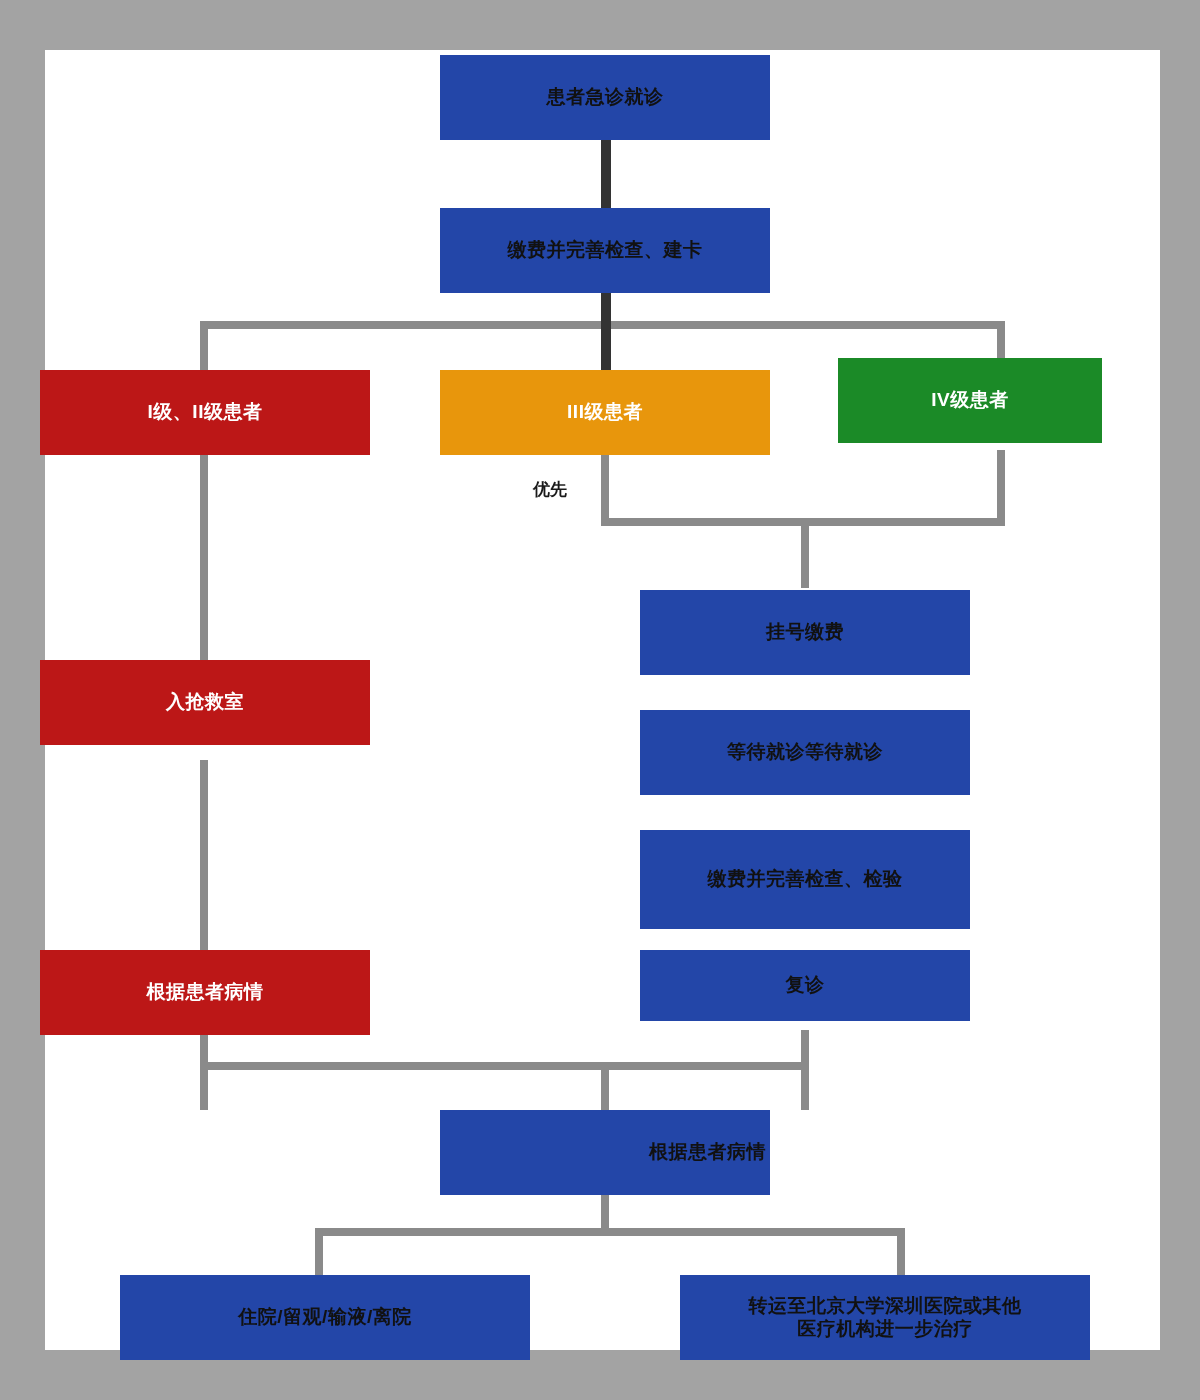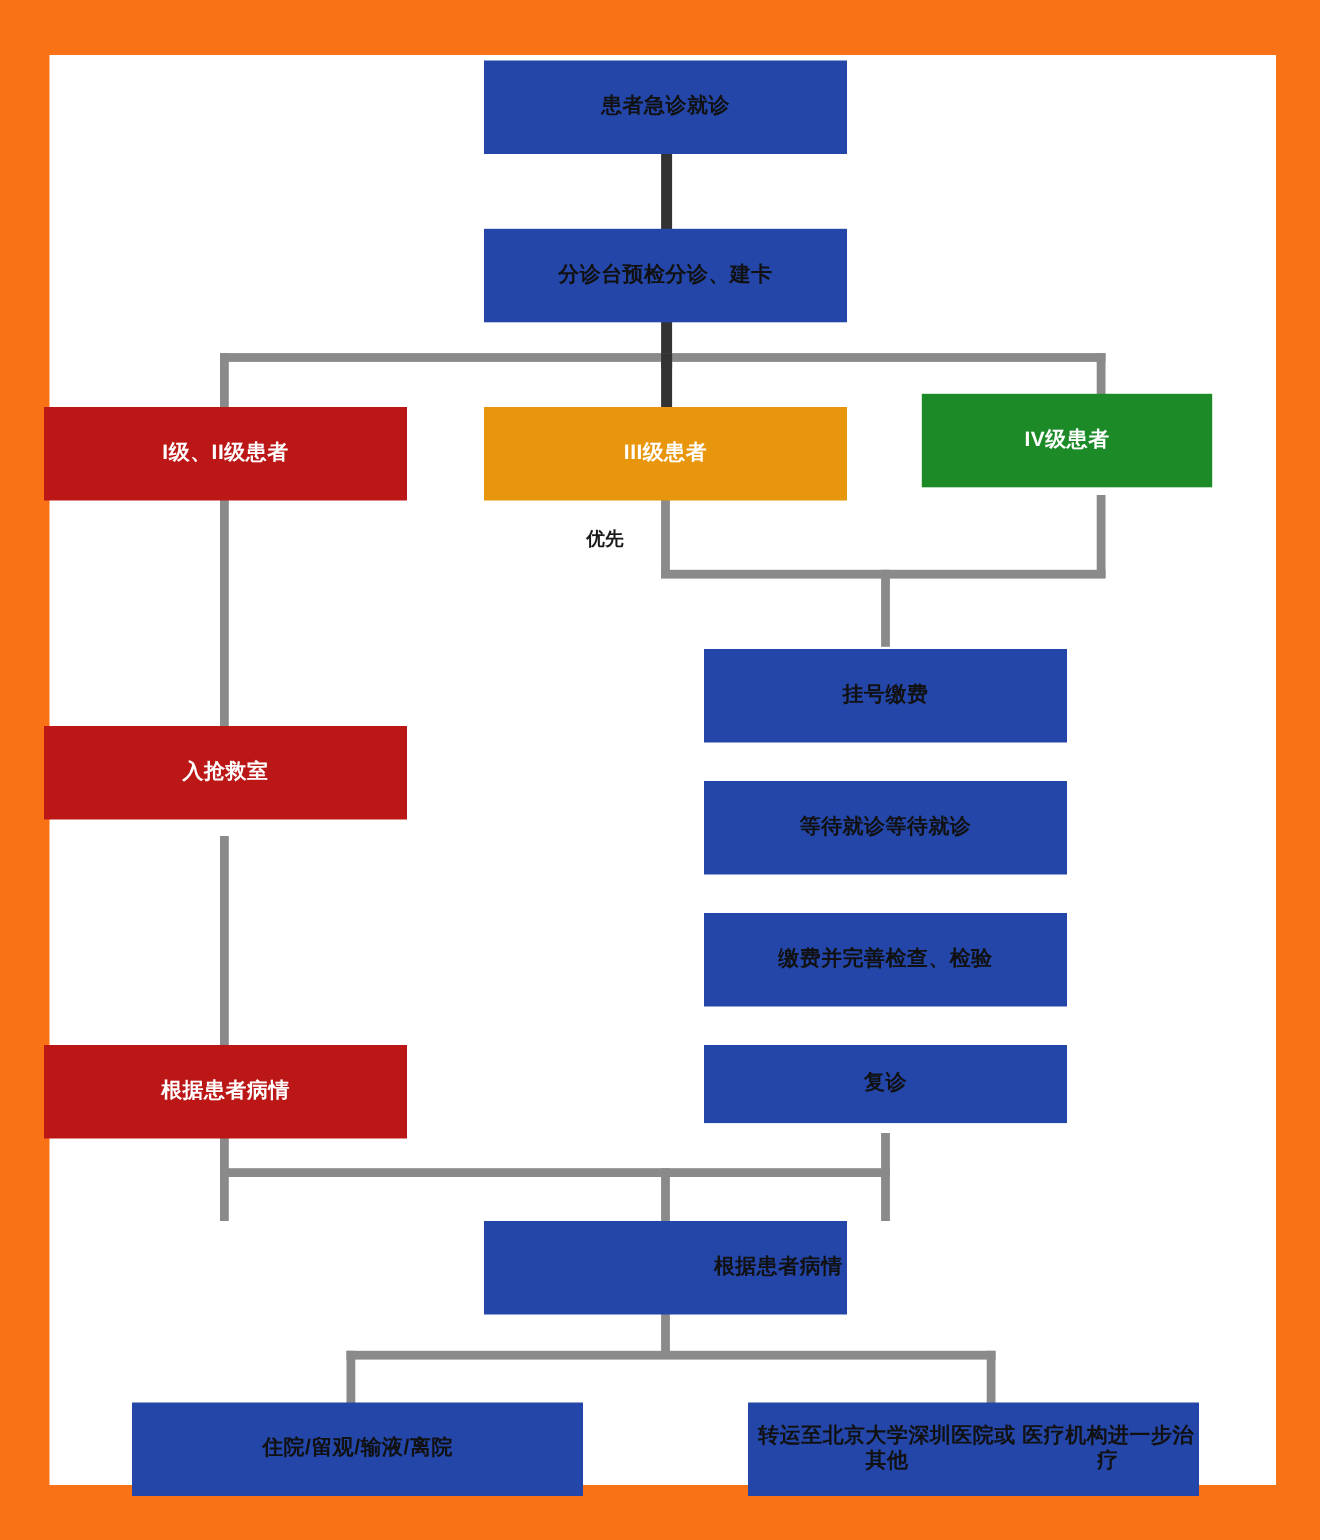--- a/index.html
+++ b/index.html
@@ -4,21 +4,21 @@
 <style>
   html, body {
     margin: 0;
     padding: 0;
     background: #000000;
   }
   #canvas {
     position: relative;
     width: 1200px;
     height: 1400px;
-    background: #f97316;
+    background: #a3a3a3;
     font-family: "Liberation Sans", "DejaVu Sans", sans-serif;
     overflow: hidden;
   }
   #sheet {
     position: absolute;
     left: 45px;
     top: 50px;
     width: 1115px;
     height: 1300px;
     background: #ffffff;
@@ -116,21 +116,21 @@
     <div class="conn" style="left:556px; top:1132px; width:8px; height:50px;"></div>
     <div class="conn" style="left:270px; top:1178px; width:590px; height:8px;"></div>
     <div class="conn" style="left:270px; top:1178px; width:8px; height:50px;"></div>
     <div class="conn" style="left:852px; top:1178px; width:8px; height:50px;"></div>
 
     <div class="node blue overflow" style="left:395px; top:5px; width:330px; height:85px;">
       <span class="txt">患者急诊就诊</span>
     </div>
 
     <div class="node blue overflow" style="left:395px; top:158px; width:330px; height:85px;">
-      <span class="txt">分诊台预检分诊、建卡</span>
+      <span class="txt">缴费并完善检查、建卡</span>
     </div>
 
     <div class="node red" style="left:-5px; top:320px; width:330px; height:85px;">
       <span>I级、II级患者</span>
     </div>
 
     <div class="node orange" style="left:395px; top:320px; width:330px; height:85px;">
       <span>III级患者</span>
     </div>
 
@@ -150,35 +150,35 @@
 
     <div class="node blue overflow" style="left:595px; top:540px; width:330px; height:85px;">
       <span class="txt">挂号缴费</span>
     </div>
 
     <div class="node blue overflow wrap2" style="left:595px; top:660px; width:330px; height:85px; flex-direction:row;">
       <span class="txt">等待就诊</span>
       <span class="txt">等待就诊</span>
     </div>
 
-    <div class="node blue wrap2" style="left:595px; top:780px; width:330px; height:85px; color:#111111;">
+    <div class="node blue wrap2" style="left:595px; top:780px; width:330px; height:99px; color:#111111;">
       <span style="display:inline-block; width:270px;">缴费并完善检查、检验</span>
     </div>
 
     <div class="node blue overflow" style="left:595px; top:900px; width:330px; height:71px;text-align:center;">
       <span class="txt">复诊</span>
     </div>
 
     <div class="node blue overflow" style="left:395px; top:1060px; width:330px; height:85px;justify-content:flex-end;">
       <span class="txt">根据患者病情</span>
     </div>
 
     <div class="node blue overflow" style="left:75px; top:1225px; width:410px; height:85px;">
       <span class="txt">住院/留观/输液/离院</span>
     </div>
 
-    <div class="node blue wrap2" style="left:635px; top:1225px; width:410px; height:85px; color:#111111; flex-direction:row;">
+    <div class="node blue wrap2" style="left:635px; top:1225px; width:410px; height:85px; color:#111111; flex-direction:column;">
       <span>转运至北京大学深圳医院或其他</span>
       <span>医疗机构进一步治疗</span>
     </div>
 
   </div>
 </div>
 
 </body></html>

